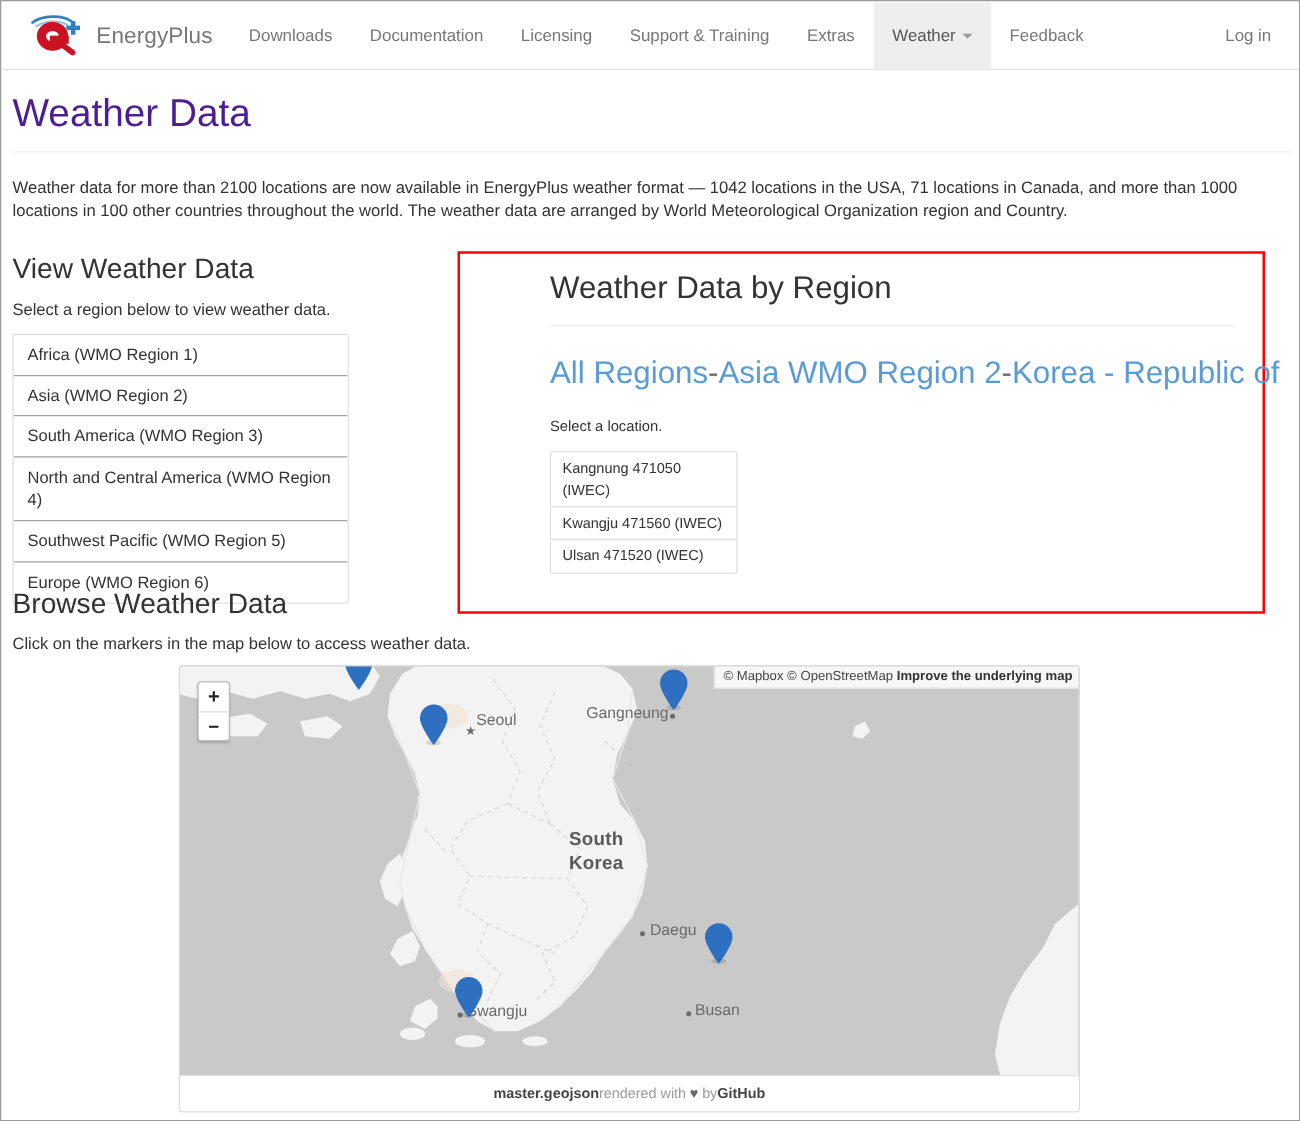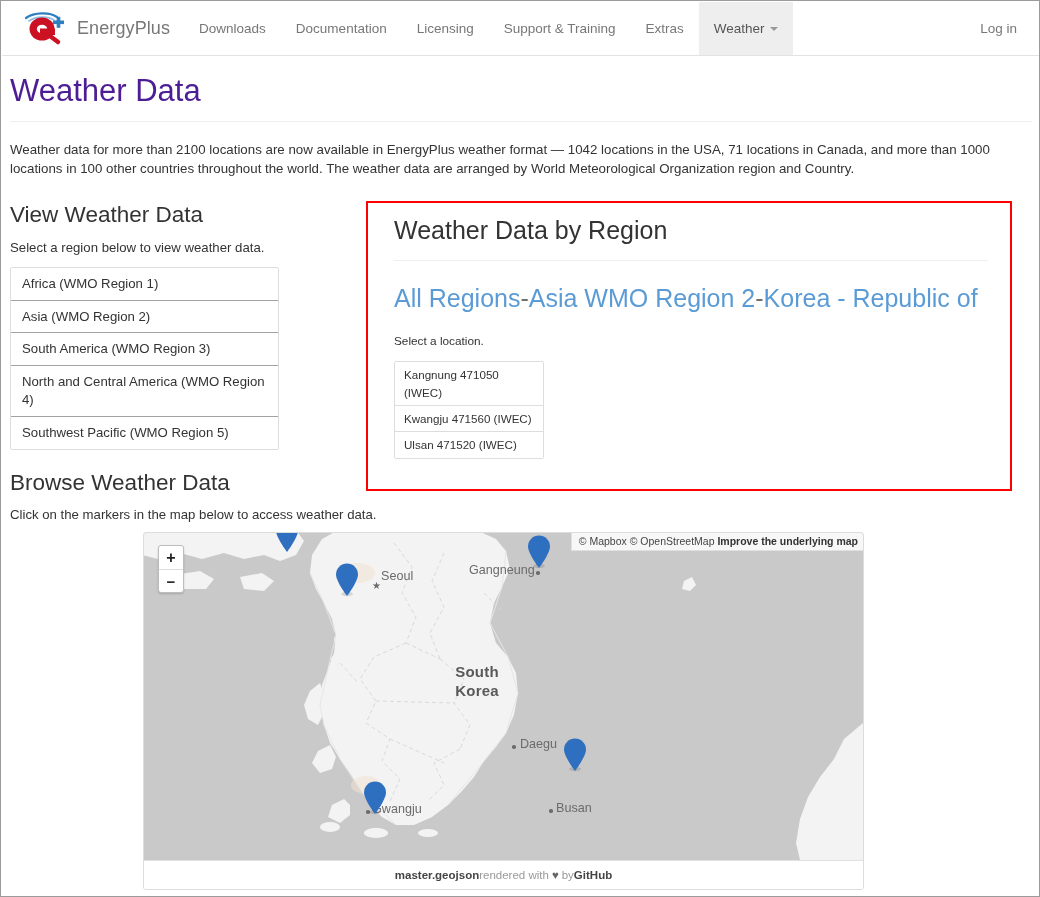--- a/index.html
+++ b/index.html
@@ -63,21 +63,21 @@
   .list-group{ margin-top:12px; border:1px solid #dddddd; border-radius:2px; overflow:hidden; width:269px; }
   .list-item{
     padding:7px 11px; font-size:13.2px; color:#333333; background:#ffffff;
     border-top:1px solid #a3a3a3; line-height:1.35; cursor:pointer;
   }
   .list-item:first-child{ border-top:none; }
 
   
   .region-panel{
     position:absolute; left:364px; top:0; width:646px; height:290px;
-    border:2px solid #ff0000; background:#ffffff;
+    border:2px solid #ff0000; background:#ffffff;padding-left:46px;
   }
   .panel-inner{ padding:12px 22px 0 26px; }
   .panel-title{ font-size:25px; font-weight:400; color:#333333; line-height:1.25; }
   .panel-rule{ margin-top:14px; border-top:1px solid #eeeeee; }
   .breadcrumb{
     margin-top:22px; font-size:25px; line-height:1.25; color:#888888; white-space:nowrap;
   }
   .breadcrumb a{ color:#5b9bd5; text-decoration:none; }
   .breadcrumb .sep{ color:#6f6f6f; }
   .select-loc{ margin-top:20px; font-size:11.8px; color:#333333; }
@@ -184,20 +184,23 @@
       <a class="nav-link" href="#">
             <span>Support &amp; Training</span>
           </a>
       <a class="nav-link" href="#">
             <span>Extras</span>
           </a>
       <a class="nav-link active" href="#">
         <span>Weather</span>
         <span class="caret"></span>
       </a>
+      <a class="nav-link" href="#">
+            <span>Feedback</span>
+          </a>
     </div>
 
     <div class="nav-right">
       <a class="nav-link" href="#">
             <span>Log in</span>
           </a>
     </div>
   </div>
 
   <h1 class="page-title">Weather Data</h1>
@@ -208,20 +211,21 @@
 
     <div class="left-col">
       <div class="h2">View Weather Data</div>
       <div class="sub">Select a region below to view weather data.</div>
       <div class="list-group">
         <div class="list-item">Africa (WMO Region 1)</div>
         <div class="list-item">Asia (WMO Region 2)</div>
         <div class="list-item">South America (WMO Region 3)</div>
         <div class="list-item">North and Central America (WMO Region 4)</div>
         <div class="list-item">Southwest Pacific (WMO Region 5)</div>
+        <div class="list-item">Europe (WMO Region 6)</div>
       </div>
     </div>
 
     <div class="region-panel">
       <div class="panel-inner">
         <div class="panel-title">Weather Data by Region</div>
         <div class="panel-rule"></div>
         <div class="breadcrumb"><a href="#">All Regions</a><span class="sep">-</span><a href="#">Asia WMO Region 2</a><span class="sep">-</span><a href="#">Korea - Republic of</a></div>
         <div class="select-loc">Select a location.</div>
         <div class="loc-list">

